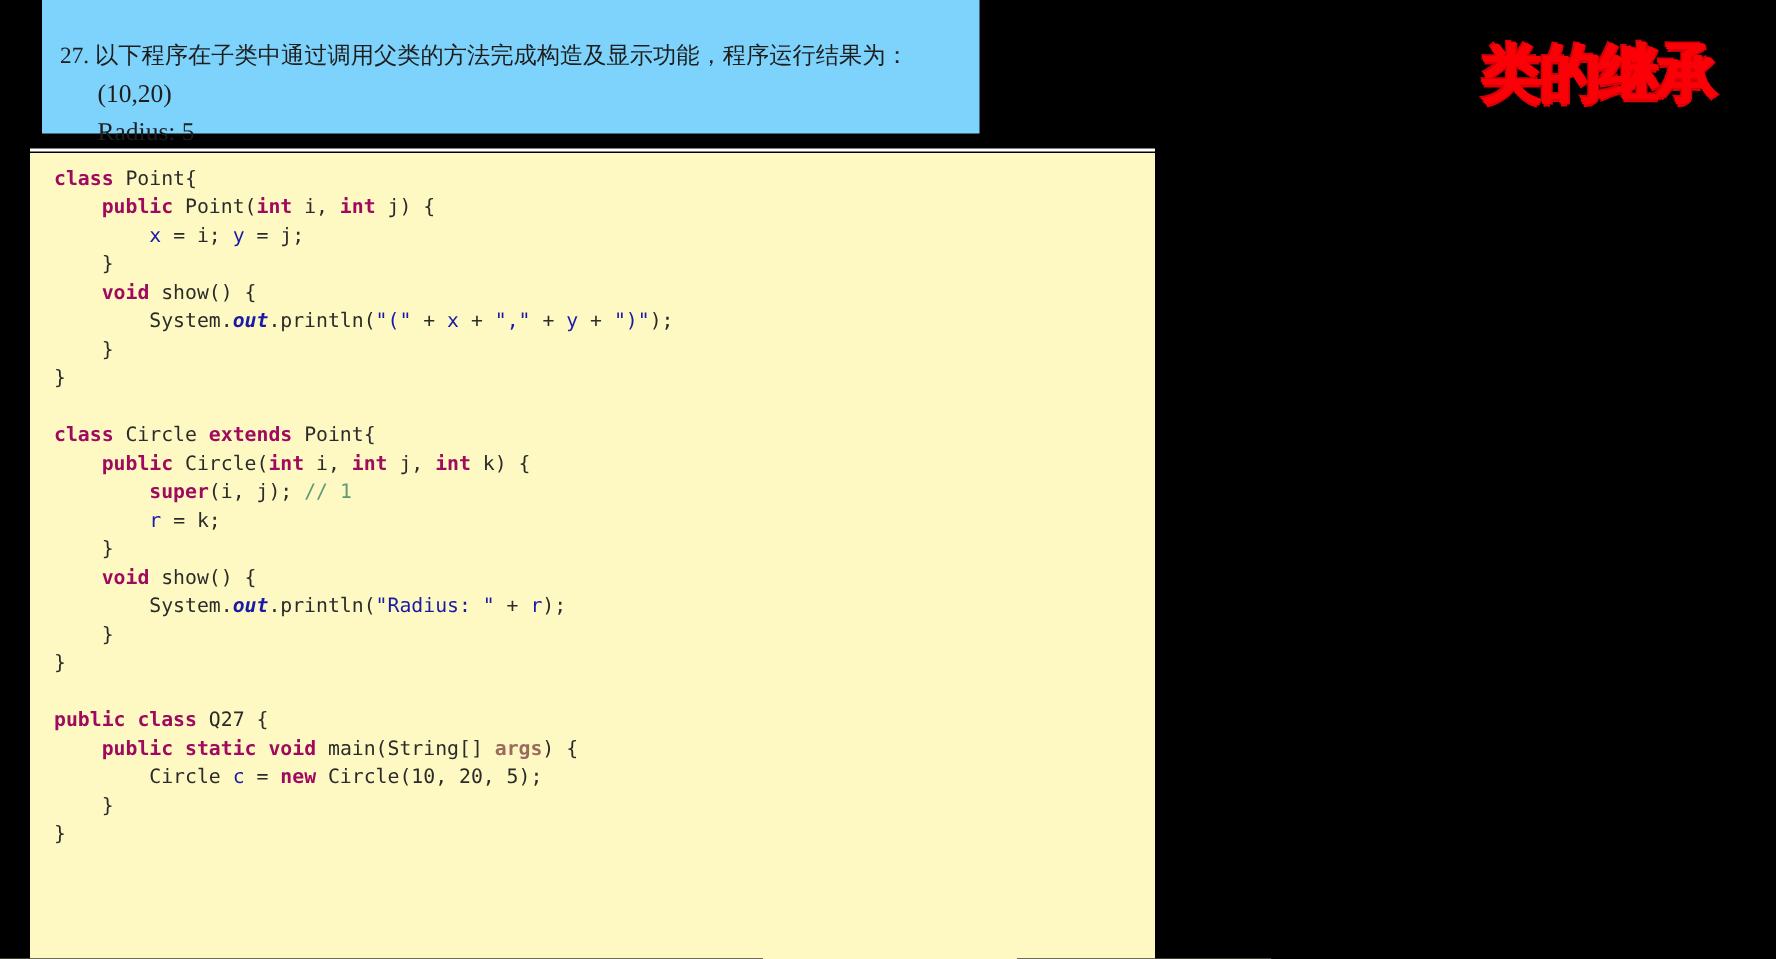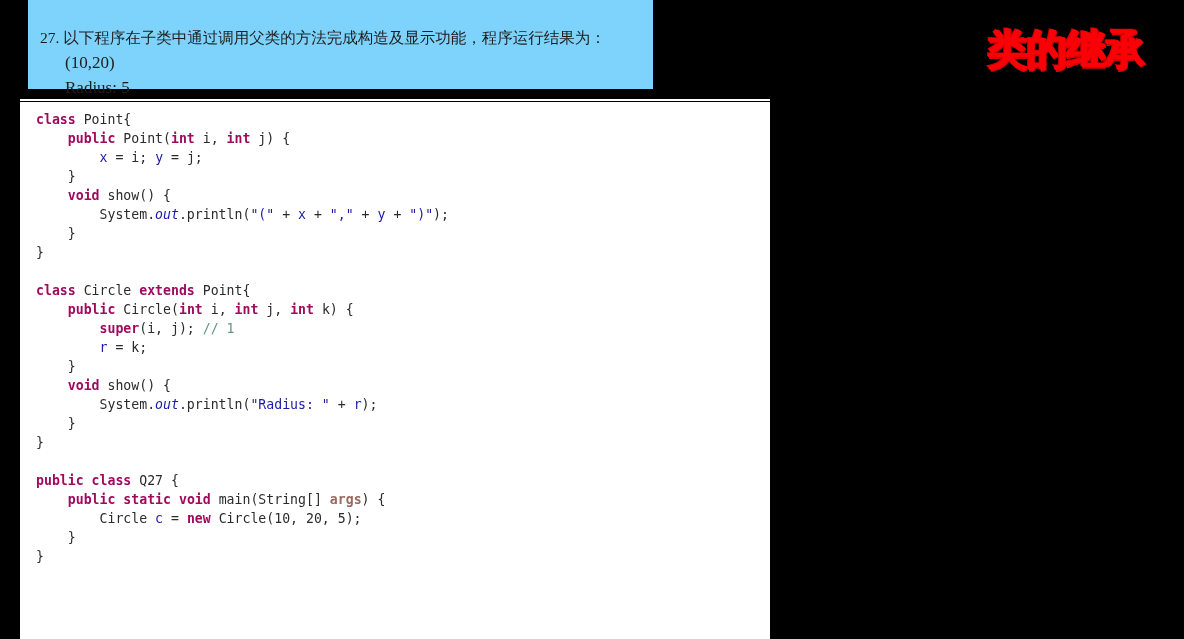--- a/index.html
+++ b/index.html
@@ -72,41 +72,41 @@
     width: 750px;
     height: 2px;
     background: #ffffff;
   }
   #code-panel {
     position: absolute;
     left: 20px;
     top: 102px;
     width: 750px;
     height: 537px;
-    background: #ffffff;
+    background: #fef9c3;
     box-sizing: border-box;
     padding: 8px 0 0 16px;
     overflow: hidden;
   }
   .code-line {
     font-family: "DejaVu Sans Mono", monospace;
     font-size: 13.2px;
     line-height: 19px;
     color: #2b2b2b;
     white-space: pre;
     height: 19px;
   }
   .code-line.blank { height: 19px; }
 
   
   .kw   { color: #a00a5e; font-weight: bold; }   
   .var  { color: #1a1aa6; }                      
   .str  { color: #1a1aa6; }                      
   .cmt  { color: #5f9a78; }                      
-  .fld  { color: #1a1aa6; font-weight: normal; font-style: italic; } 
+  .fld  { color: #1a1aa6; font-weight: bold; font-style: italic; } 
   .prm  { color: #9a6b5c; font-weight: bold; }                      
   .pln  { color: #2b2b2b; }                      
 </style>
 </head>
 <body>
 
 <div id="question-card">
   <div class="q-line q-head">27. 以下程序在子类中通过调用父类的方法完成构造及显示功能，程序运行结果为：</div>
   <div class="q-line q-out">(10,20)</div>
   <div class="q-line q-out">Radius: 5</div>

